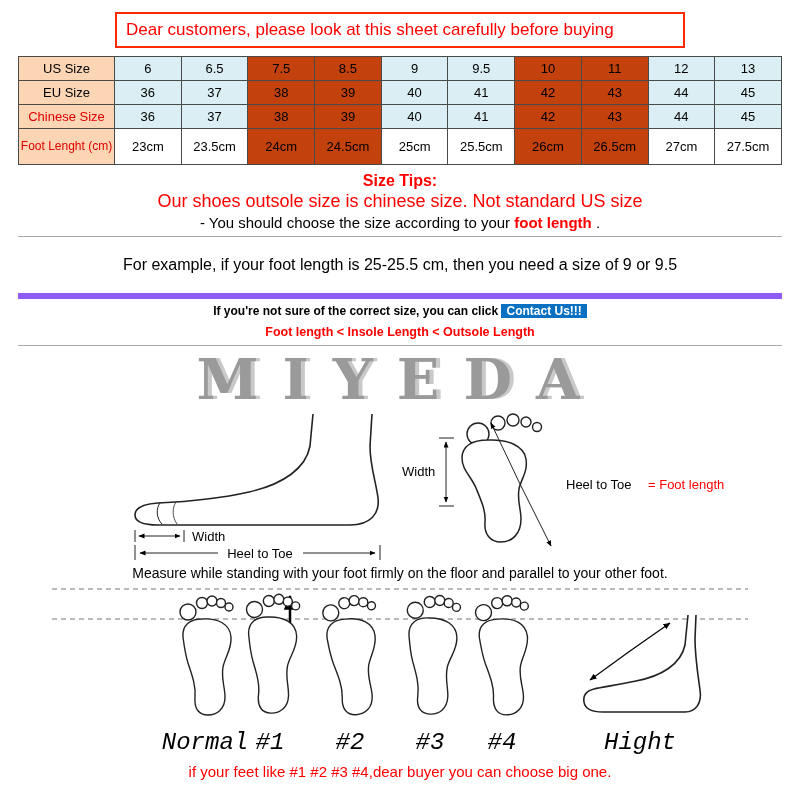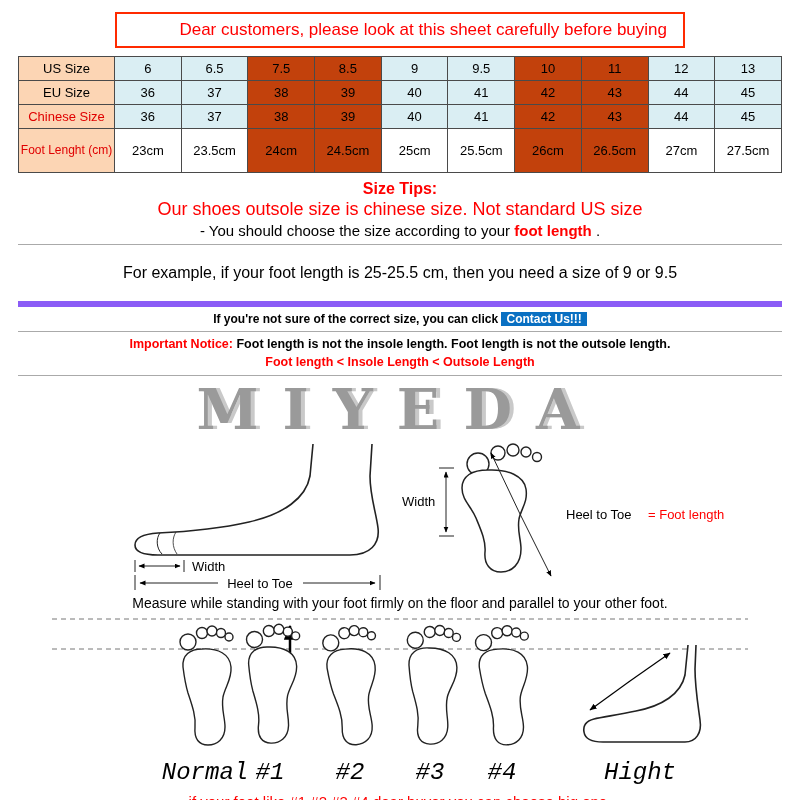--- a/index.html
+++ b/index.html
@@ -1,27 +1,27 @@
 <!DOCTYPE html>
 <html><head>
 <meta charset="utf-8">
 <style>
   * { margin:0; padding:0; box-sizing:border-box; }
   html,body { background:#fff; }
   body { width:800px; height:800px; font-family:"Liberation Sans", sans-serif; color:#000; }
   .page { width:800px; height:800px; position:relative; overflow:hidden; background:#fff; }
 
-  .header-box { width:570px; margin:12px auto 0; border:2px solid #ff2a00; text-align:right; padding:6px 16px; }
+  .header-box { width:570px; margin:12px auto 0; border:2px solid #ff2a00; text-align:left; padding:6px 9px; }
   .header-box span { color:#ff0000; font-size:17px; }
 
   table.size { border-collapse:collapse; margin:8px auto 0; width:764px; table-layout:fixed; }
   table.size td { border:1px solid #4a4a4a; text-align:center; font-size:13px; font-weight:normal; height:24px; padding:1px; overflow:hidden; }
   table.size td.lbl { background:#fcd5b4; width:96px; font-size:13px; }
   table.size td.lbl.red-lbl { color:#e00000; }
-  table.size tr.footlen td { height:44px; }
+  table.size tr.footlen td { height:36px; }
   table.size tr.footlen td.lbl { font-size:12px; line-height:1.2; }
   td.cb { background:#daeef3; }
   td.cg { background:#c2410c; }
   td.cw { background:#ffffff; }
 
   .tips { width:764px; margin:4px auto 0; text-align:center; }
   .tip-title { color:#ff0000; font-weight:bold; font-size:16px; padding-top:3px; }
   .tip-red { color:#ff0000; font-size:18px; margin-top:1px; }
   .tip-choose { font-size:15px; margin-top:2px; padding-bottom:5px; }
   .tip-choose .hl { color:#ff0000; font-weight:bold; }
@@ -116,21 +116,20 @@
       </tr>
     </tbody>
   </table>
 
   <div class="tips">
     <div class="tip-title">Size Tips:</div>
     <div class="tip-red">Our shoes outsole size is chinese size. Not standard US size</div>
     <div class="tip-choose"><span>- You should choose the size according to your </span><span class="hl">foot length</span><span> .</span></div>
     <div class="row-line">For example, if your foot length is 25-25.5 cm, then you need a size of 9 or 9.5</div>
     <div class="contact-row"><span>If you're not sure of the correct size, you can click </span><span class="contact-btn">Contact Us!!!</span></div>
-    <div class="notice-row"><span class="imp">Important Notice:</span><span> Foot length is not the insole length. Foot length is not the outsole length.</span></div>
     <div class="rule-line">Foot length &lt; Insole Length &lt; Outsole Length</div>
   </div>
 
   <div class="watermark">MIYEDA</div>
 
   <div class="diagrams">
 
     <svg class="side-svg" width="300" height="152" viewBox="0 0 300 152">
       <defs>
         <marker id="ahL" markerWidth="8" markerHeight="8" refX="5.5" refY="2.5" orient="auto">

